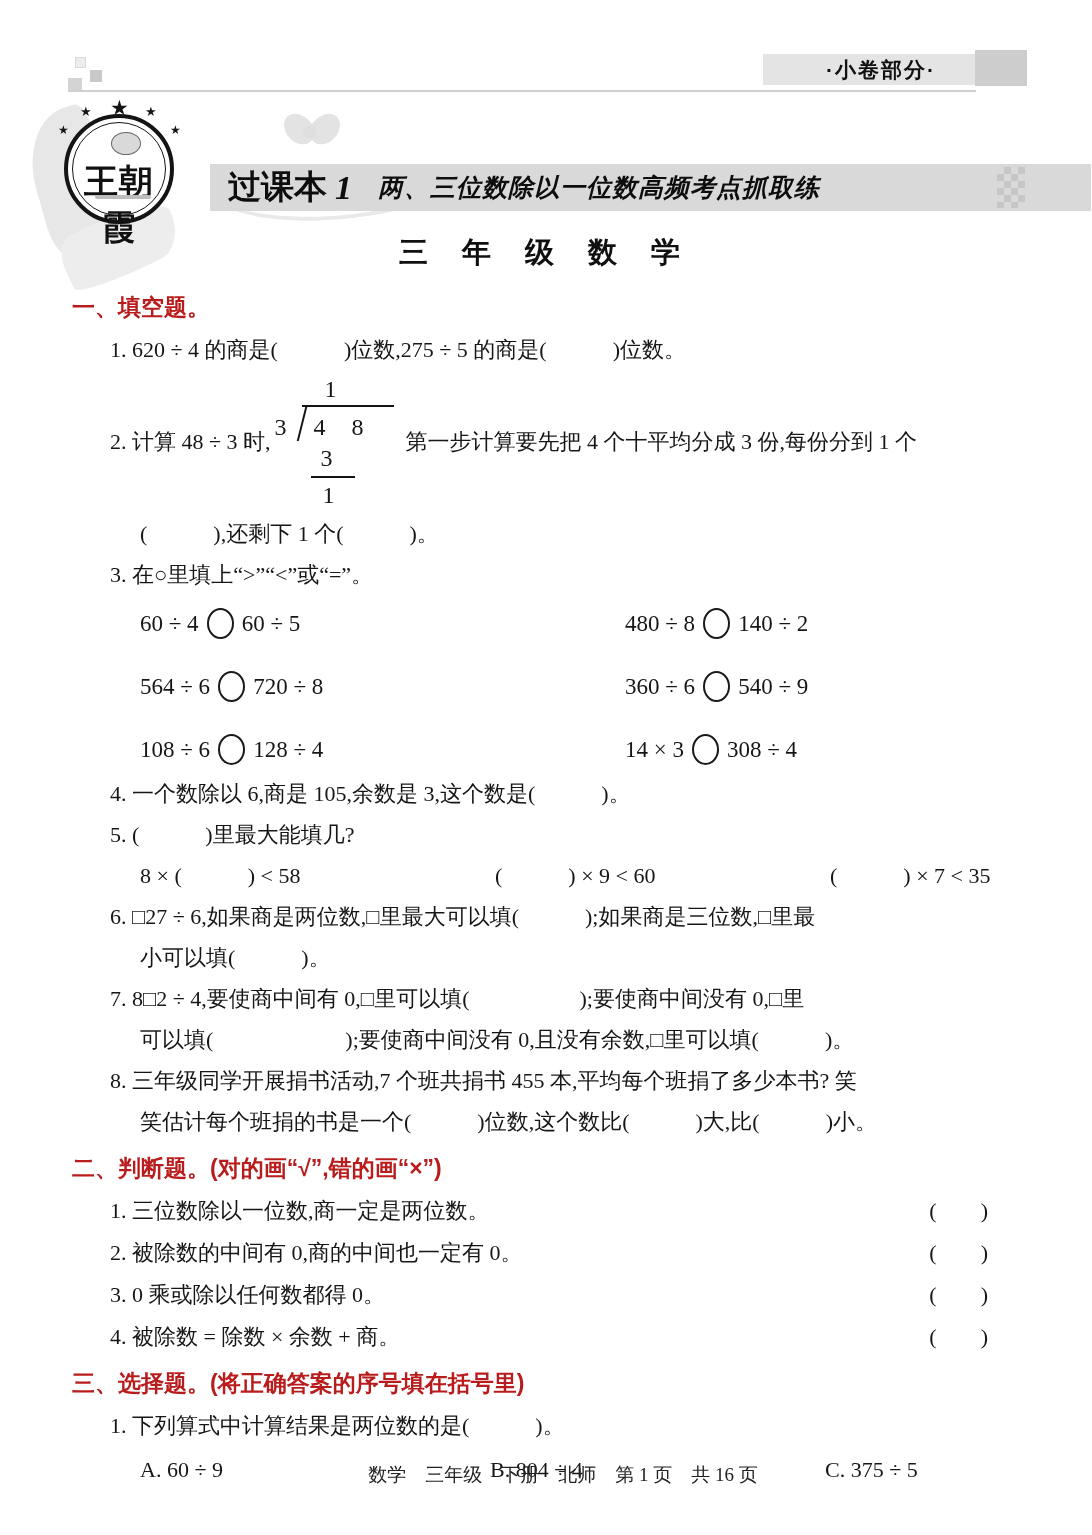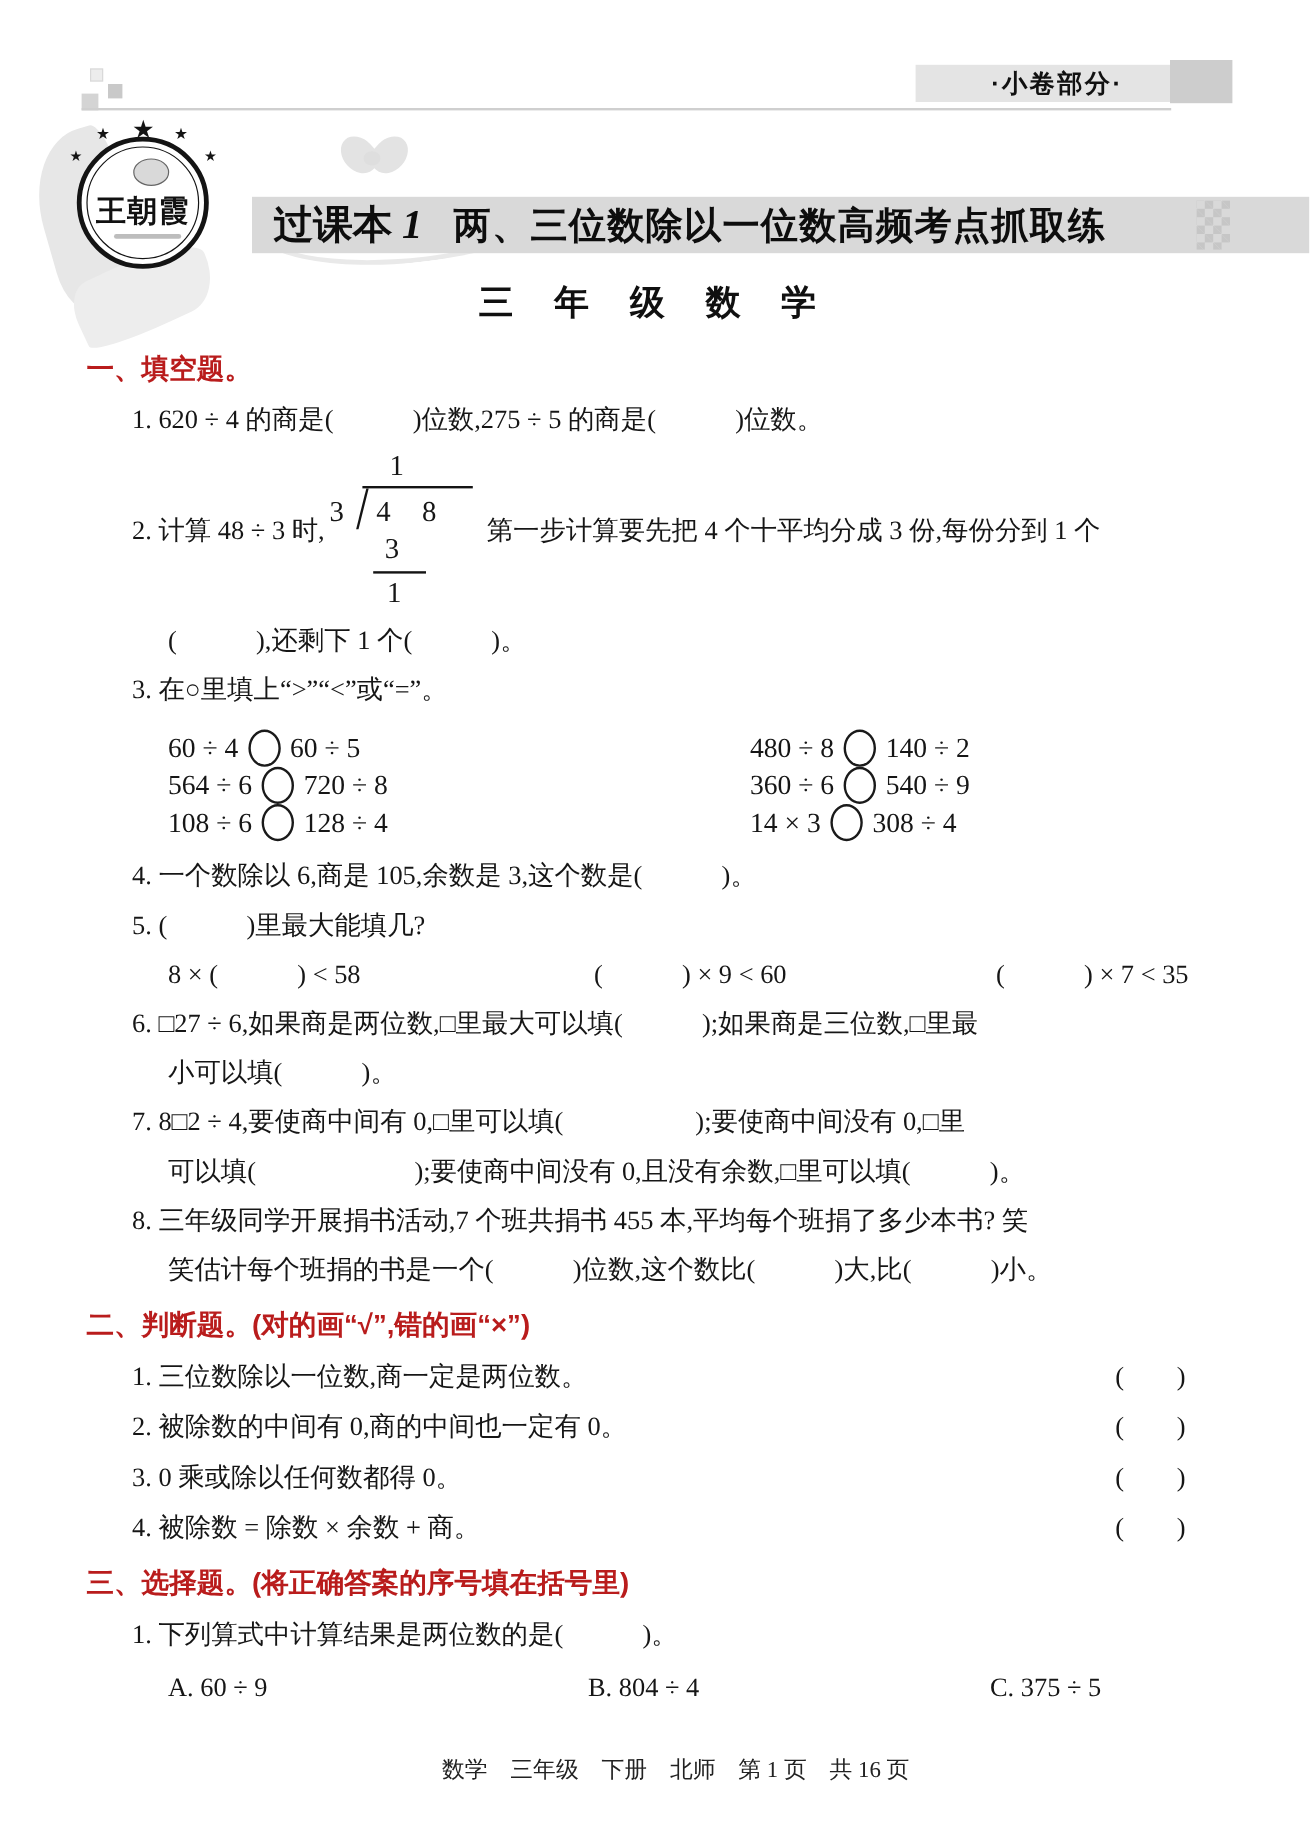--- a/index.html
+++ b/index.html
@@ -44,38 +44,38 @@
   .bow-knot{position:absolute;left:303px;top:126px;width:14px;height:12px;background:#dedede;border-radius:50%;}
 
   
   .logo{position:absolute;left:50px;top:100px;width:150px;height:152px;}
   .logo-circle{position:absolute;left:14px;top:14px;width:110px;height:110px;border:4px solid #141414;
     border-radius:50%;background:#fff;}
   .logo-inner{position:absolute;left:4px;top:4px;right:4px;bottom:4px;border:1.5px solid #141414;border-radius:50%;}
   .logo-portrait{position:absolute;left:38px;top:9px;width:30px;height:23px;background:#d9d9d9;
     border:1px solid #666;border-radius:50%;}
   .logo-name{position:absolute;left:0;top:36px;width:100%;text-align:center;
-    font-weight:bold;font-size:25px;letter-spacing:1px;color:#111;
+    font-weight:bold;font-size:34px;letter-spacing:1px;color:#111;
     font-family:"Liberation Serif","DejaVu Serif",serif;}
   .logo-subline{position:absolute;left:22px;top:72px;width:56px;height:4px;background:#bdbdbd;border-radius:2px;}
   .star{position:absolute;color:#141414;line-height:1;}
   .star-c{left:60px;top:-2px;font-size:21px;}
   .star-a{left:30px;top:5px;font-size:13px;}
   .star-b{left:95px;top:5px;font-size:13px;}
   .star-d{left:8px;top:24px;font-size:12px;}
   .star-e{left:120px;top:24px;font-size:12px;}
 
   
   .titlebar{position:absolute;left:210px;top:164px;width:881px;height:47px;background:var(--bar-gray);
     display:flex;align-items:center;padding-left:18px;}
   .lesson-tag{font-family:"Liberation Sans","DejaVu Sans",sans-serif;font-weight:bold;font-size:33px;color:#0d0d0d;}
   .lesson-no{font-family:"Liberation Serif","DejaVu Serif",serif;font-weight:bold;font-style:italic;
     font-size:34px;margin-left:8px;color:#0d0d0d;}
-  .lesson-title{font-family:"Liberation Sans","DejaVu Sans",sans-serif;font-weight:bold;font-size:31px;
-    margin-left:26px;letter-spacing:1px;color:#0d0d0d;}
+  .lesson-title{font-family:"Liberation Sans","DejaVu Sans",sans-serif;font-weight:bold;font-size:25px;
+    margin-left:26px;letter-spacing:1px;color:#0d0d0d;font-style:italic;}
   .checker{position:absolute;left:997px;top:167px;width:28px;height:41px;
     background-image:
       linear-gradient(45deg,#c6c6c6 25%,transparent 25%,transparent 75%,#c6c6c6 75%),
       linear-gradient(45deg,#c6c6c6 25%,transparent 25%,transparent 75%,#c6c6c6 75%);
     background-position:0 0,7px 7px;background-size:14px 14px;}
 
   .subtitle{position:absolute;left:0;top:233px;width:100%;text-align:center;
     font-family:"Liberation Sans","DejaVu Sans",sans-serif;font-weight:bold;
     font-size:29px;letter-spacing:13px;color:#101010;}
 
@@ -91,21 +91,21 @@
   .longdiv{display:inline-flex;flex-direction:column;margin:0 12px 0 4px;font-size:24px;line-height:1.25;}
   .ld-q{margin-left:50px;padding-bottom:1px;}
   .ld-mid{display:flex;align-items:flex-start;}
   .ld-d{padding-top:7px;}
   .ld-slash{width:13px;height:34px;border-right:2.5px solid #141414;transform:skewX(-14deg);margin:2px -1px 0 3px;}
   .ld-dividend{border-top:2.5px solid #141414;padding:5px 20px 0 12px;letter-spacing:10px;}
   .ld-s{margin-left:36px;border-bottom:2.5px solid #141414;padding:1px 22px 3px 10px;align-self:flex-start;}
   .ld-r{margin-left:48px;padding-top:2px;}
 
   
-  .cmp-grid{display:grid;grid-template-columns:485px auto;margin:16px 0 12px 68px;
+  .cmp-grid{display:grid;grid-template-columns:485px auto;row-gap:32px;margin:16px 0 12px 68px;
     font-size:23px;}
   .cmp-cell{display:flex;align-items:center;}
   .cmp-circle{display:inline-block;width:27px;height:31px;border:2px solid #1a1a1a;border-radius:50%;
     margin:0 8px;flex:0 0 auto;}
 
   .q5-row{display:grid;grid-template-columns:355px 335px auto;margin:7px 0 7px 68px;font-size:22px;line-height:34px;}
 
   
   .judge-row{display:flex;justify-content:space-between;width:878px;font-size:22px;line-height:34px;
     margin:8px 0 8px 38px;}

